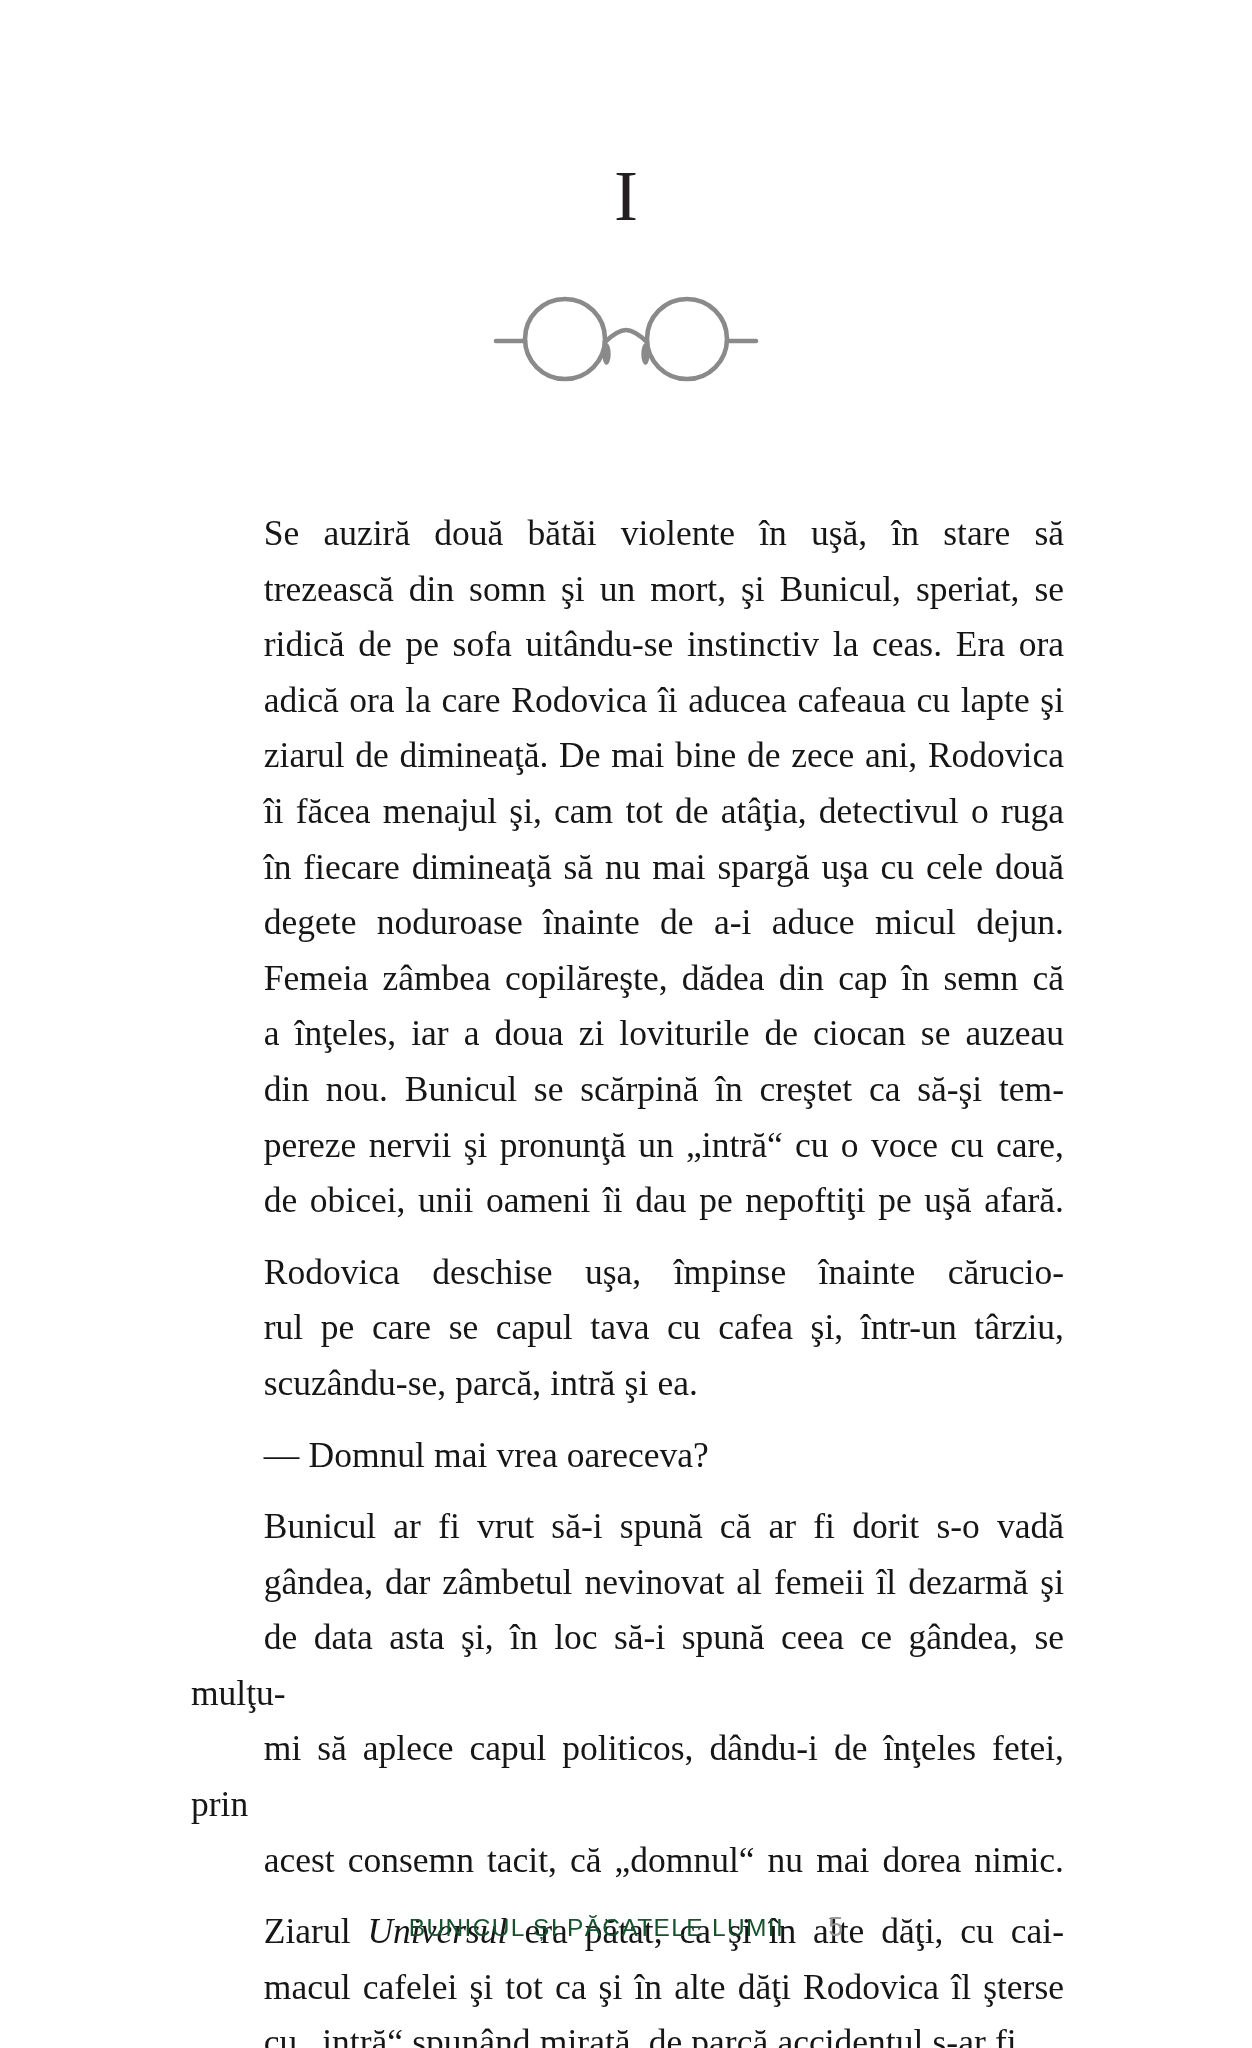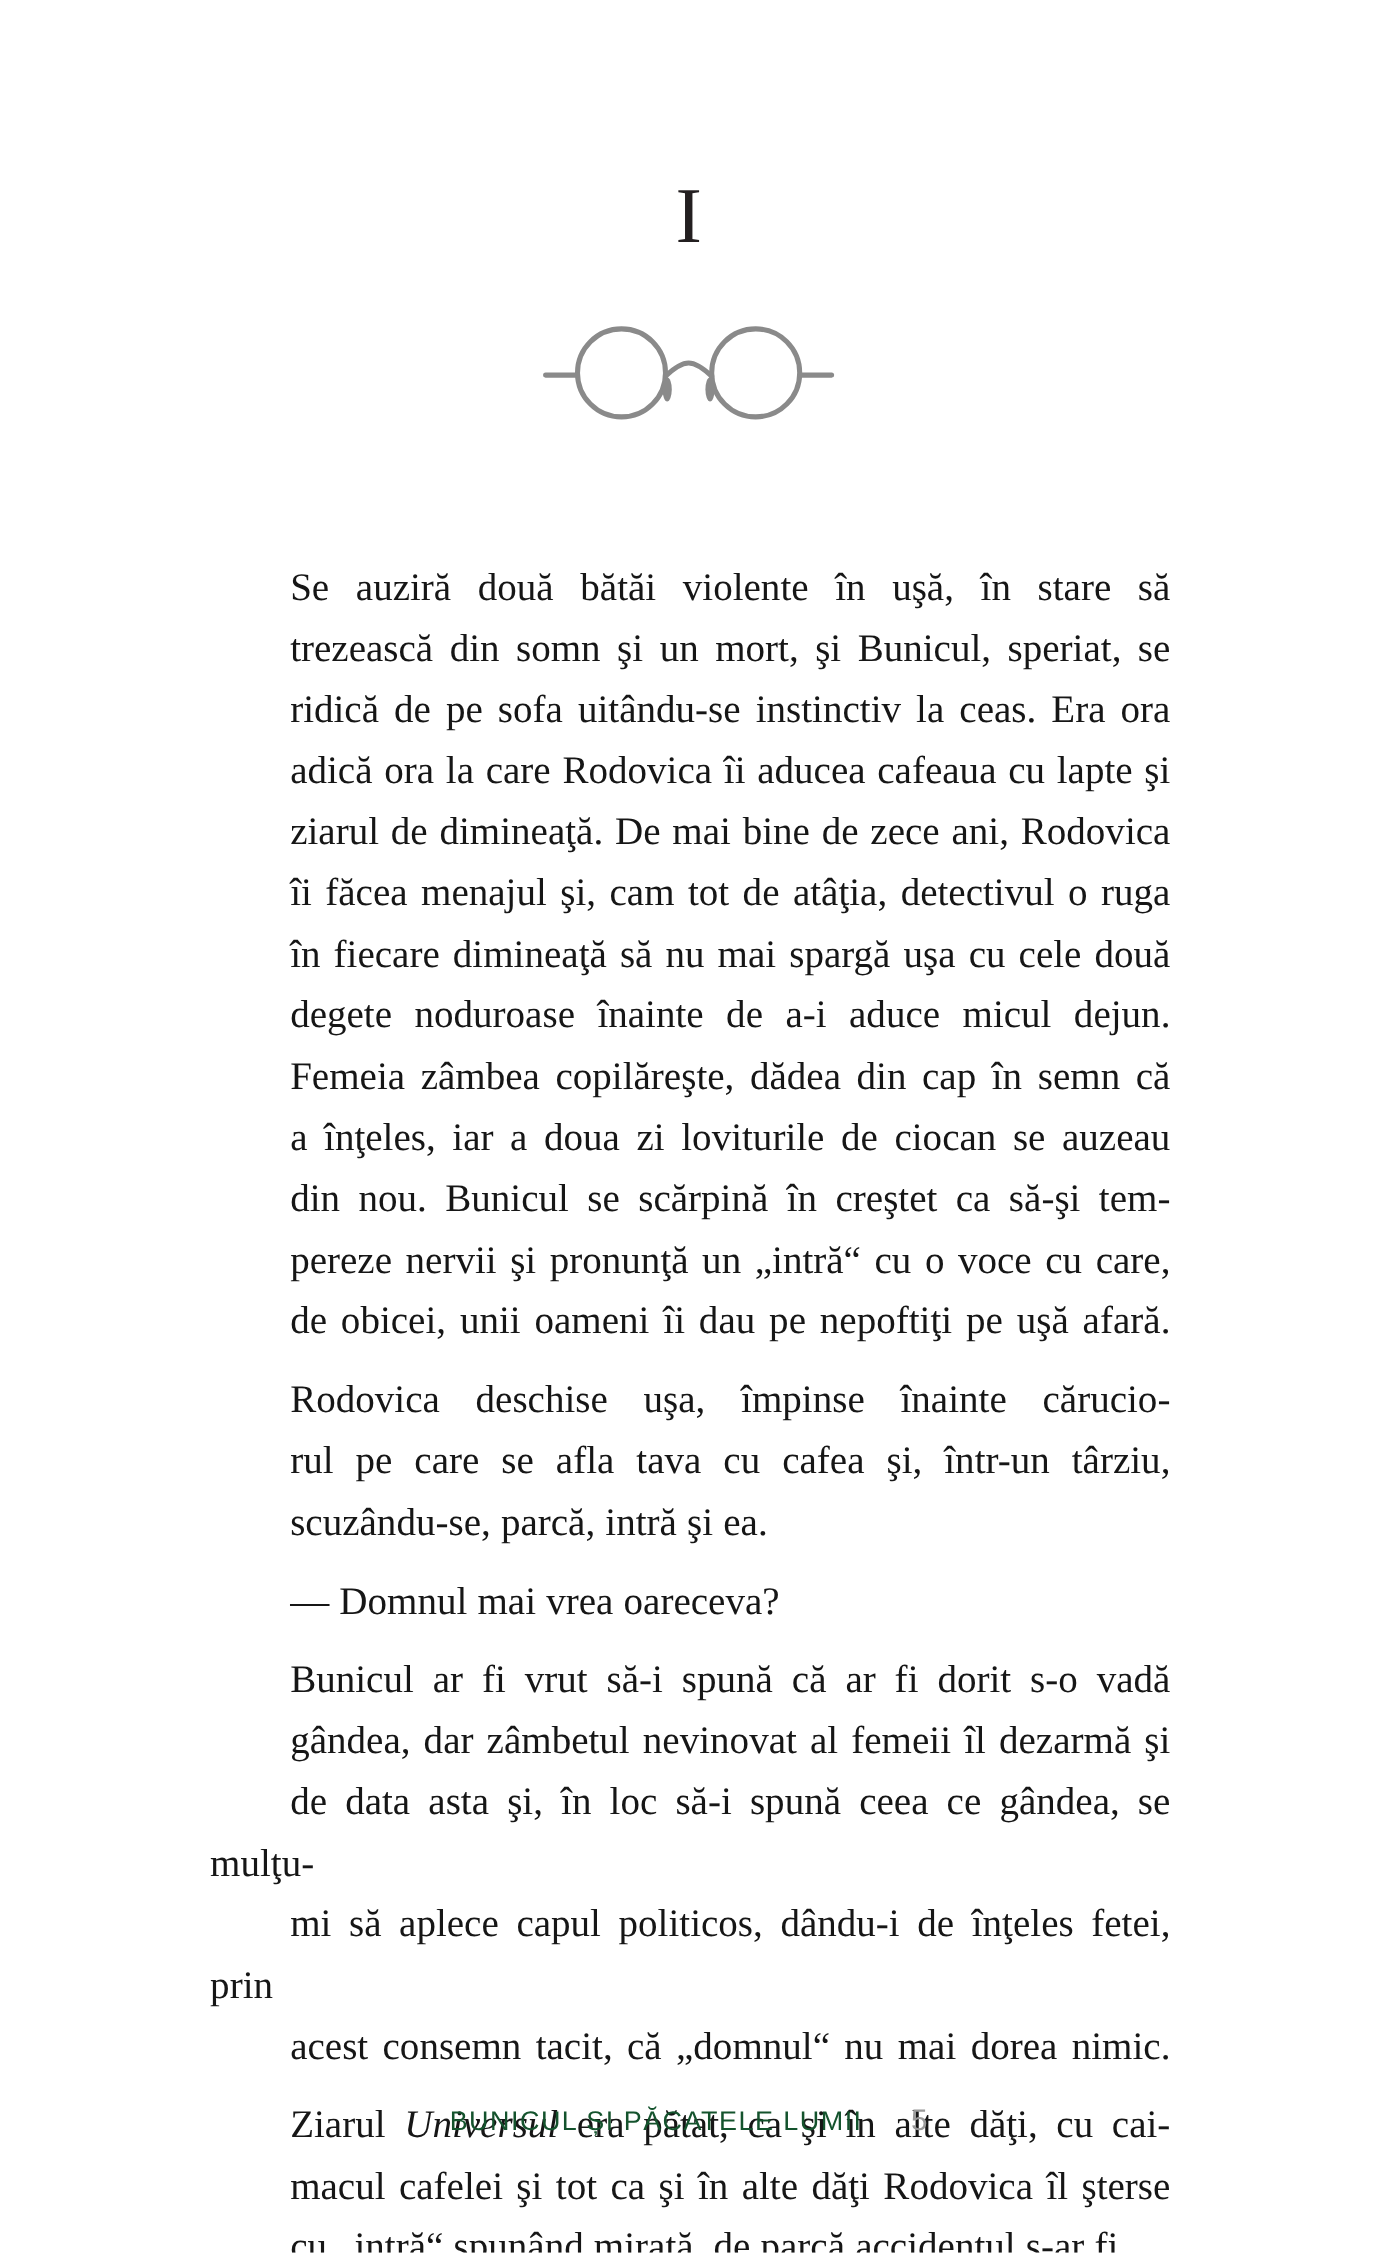--- a/index.html
+++ b/index.html
@@ -150,21 +150,21 @@
       <span class="ln full">degete noduroase înainte de a-i aduce micul dejun.</span>
       <span class="ln full">Femeia zâmbea copilăreşte, dădea din cap în semn că</span>
       <span class="ln full">a înţeles, iar a doua zi loviturile de ciocan se auzeau</span>
       <span class="ln full">din nou. Bunicul se scărpină în creştet ca să-şi tem-</span>
       <span class="ln full">pereze nervii şi pronunţă un „intră“ cu o voce cu care,</span>
       <span class="ln full">de obicei, unii oameni îi dau pe nepoftiţi pe uşă afară.</span>
     </p>
 
     <p class="indent">
       <span class="ln full">Rodovica deschise uşa, împinse înainte cărucio-</span>
-      <span class="ln full">rul pe care se afla tava cu cafea şi, într-un târziu,</span>
+      <span class="ln full">rul pe care se capul tava cu cafea şi, într-un târziu,</span>
       <span class="ln last">scuzându-se, parcă, intră şi ea.</span>
     </p>
 
     <p class="indent">
       <span class="ln last">— Domnul mai vrea oareceva?</span>
     </p>
 
     <p class="indent">
       <span class="ln full">Bunicul ar fi vrut să-i spună că ar fi dorit s-o vadă</span>
       <span class="ln full">gândea, dar zâmbetul nevinovat al femeii îl dezarmă şi</span>

